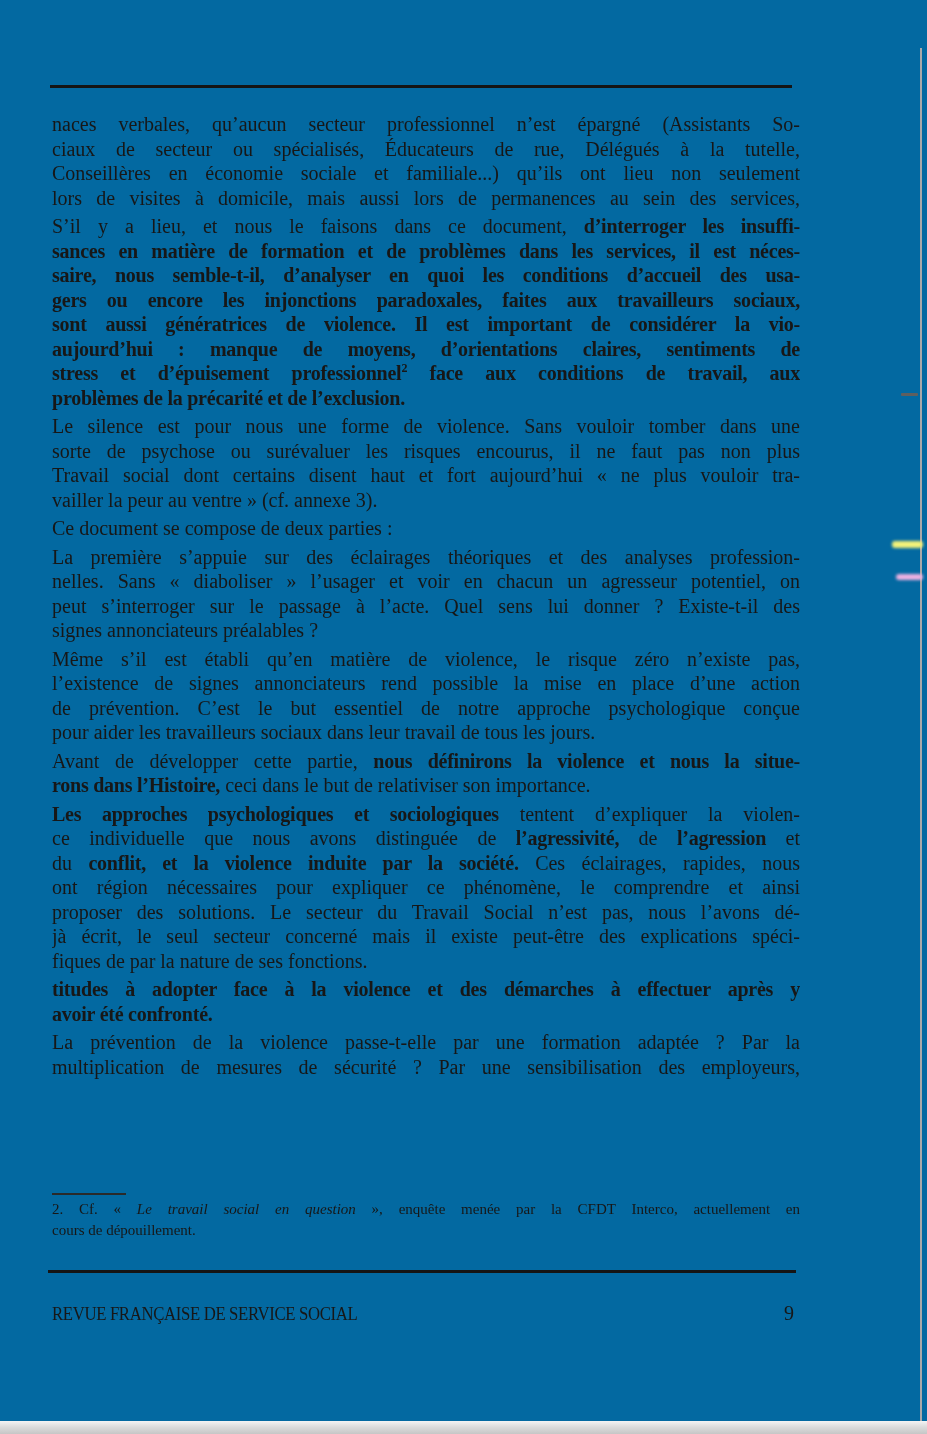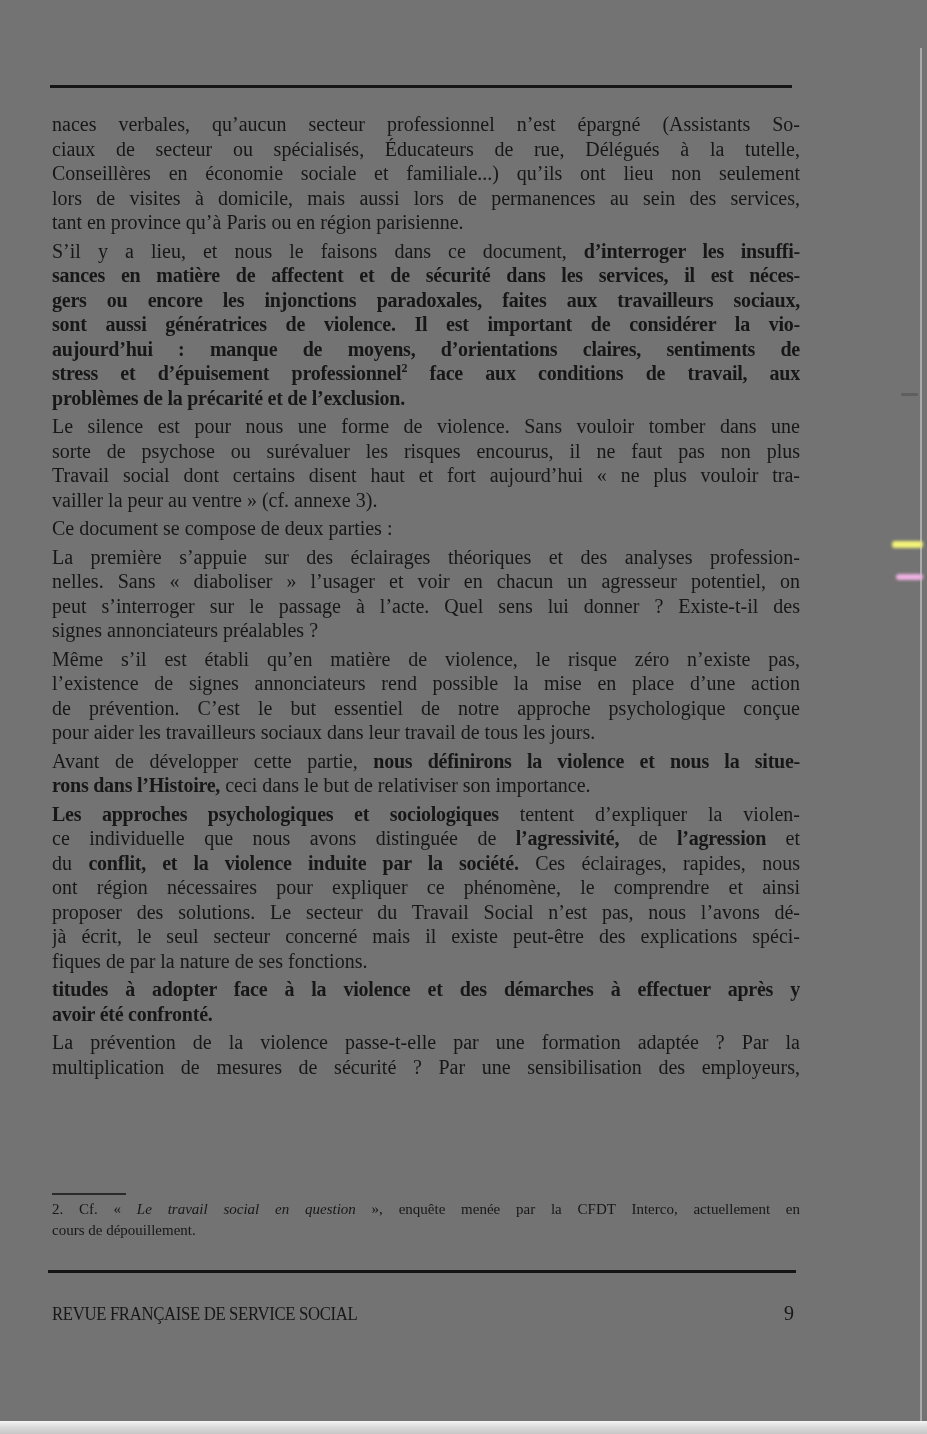--- a/index.html
+++ b/index.html
@@ -1,18 +1,18 @@
 <!DOCTYPE html>
 <html><head>
 <meta charset="utf-8">
 <style>
   html,body { margin:0; padding:0; background:#e9e9e9; }
   .page {
     position:relative; width:927px; height:1434px; margin:0 auto;
-    background:#737373; overflow:hidden;
+    background:#0369a1; overflow:hidden;
     font-family:"Liberation Serif", serif; color:#171717;
   }
   
   .top-rule    { position:absolute; left:50px; top:85px;  width:742px; height:3px;  background:#151515; }
   .bottom-rule { position:absolute; left:48px; top:1270px; width:748px; height:3px; background:#151515; }
   .footnote-rule { position:absolute; left:52px; top:1193px; width:74px; height:2px; background:#2a2a2a; }
 
   
   .body-text {
     position:absolute; left:52px; top:112px; width:748px;
@@ -60,25 +60,25 @@
 <div class="page">
 
   <div class="top-rule"></div>
 
   <div class="body-text">
       <div class="para">
         <div class="line"><span>naces verbales, qu’aucun secteur professionnel n’est épargné (Assistants So-</span></div>
         <div class="line"><span>ciaux de secteur ou spécialisés, Éducateurs de rue, Délégués à la tutelle,</span></div>
         <div class="line"><span>Conseillères en économie sociale et familiale...) qu’ils ont lieu non seulement</span></div>
         <div class="line"><span>lors de visites à domicile, mais aussi lors de permanences au sein des services,</span></div>
-        <div class="line final"><span>tant en province qu’à Paris ou en région parisienne.</span></div>
       </div>
       <div class="para">
         <div class="line"><span>S’il y a lieu, et nous le faisons dans ce document, </span><span class="b">d’interroger les insuffi-</span></div>
-        <div class="line"><span class="b">sances en matière de affectent et de sécurité dans les services, il est néces-</span></div>
+        <div class="line"><span class="b">sances en matière de formation et de problèmes dans les services, il est néces-</span></div>
+        <div class="line"><span class="b">saire, nous semble-t-il, d’analyser en quoi les conditions d’accueil des usa-</span></div>
         <div class="line"><span class="b">gers ou encore les injonctions paradoxales, faites aux travailleurs sociaux,</span></div>
         <div class="line"><span class="b">sont aussi génératrices de violence. Il est important de considérer la vio-</span></div>
         <div class="line"><span class="b">aujourd’hui : manque de moyens, d’orientations claires, sentiments de</span></div>
         <div class="line"><span class="b">stress et d’épuisement professionnel</span><span class="b sup">2</span><span class="b"> face aux conditions de travail, aux</span></div>
         <div class="line final"><span class="b">problèmes de la précarité et de l’exclusion.</span></div>
       </div>
       <div class="para">
         <div class="line"><span>Le silence est pour nous une forme de violence. Sans vouloir tomber dans une</span></div>
         <div class="line"><span>sorte de psychose ou surévaluer les risques encourus, il ne faut pas non plus</span></div>
         <div class="line"><span>Travail social dont certains disent haut et fort aujourd’hui « ne plus vouloir tra-</span></div>

